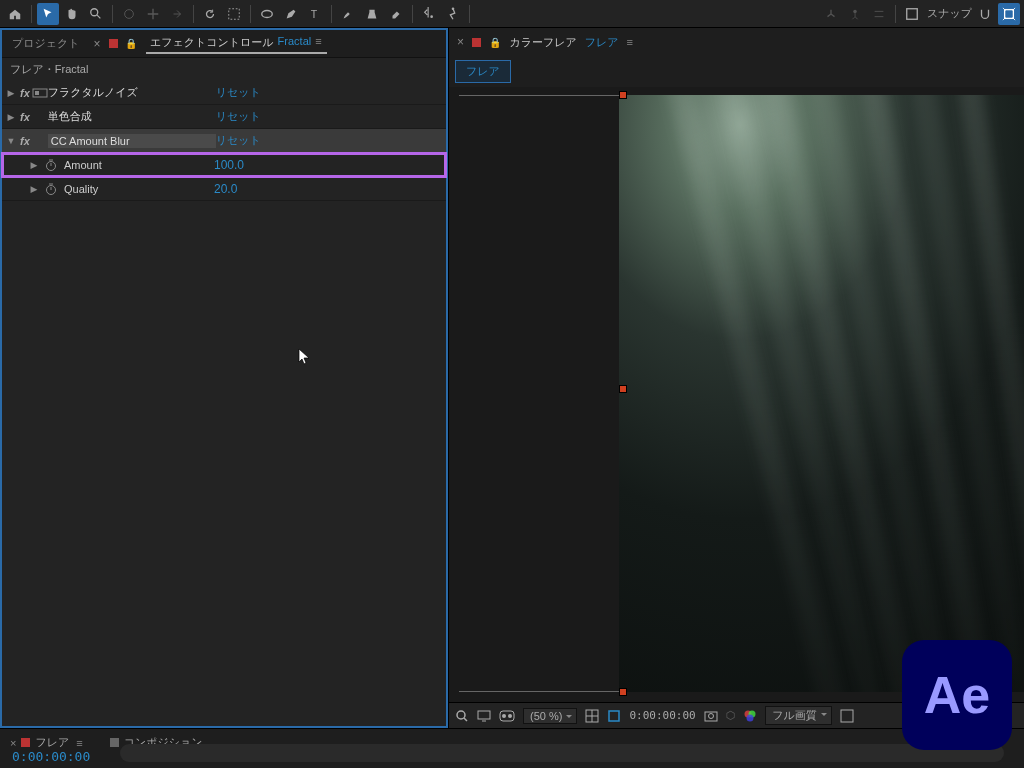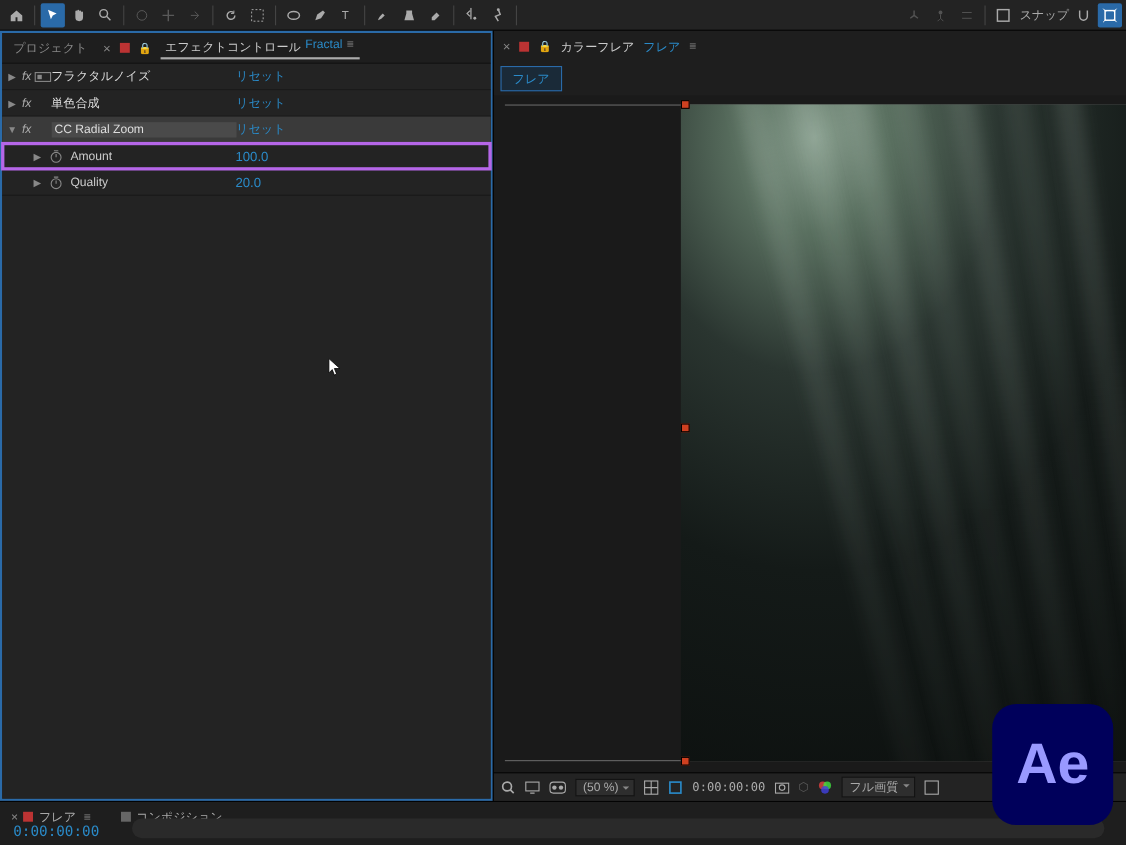--- a/index.html
+++ b/index.html
@@ -18,21 +18,21 @@
 .tab-close{color:#888;font-size:12px;margin-left:2px}
 .red-sq{width:9px;height:9px;background:#b33}
 .lock-ic{color:#888;font-size:10px}
 .link-txt{color:#2a8ac8}
 .tab-underline{border-bottom:2px solid #aaa}
 .breadcrumb{padding:4px 8px;color:#aaa;font-size:11px;background:#232323}
 .fx-list{flex:1;background:#232323;position:relative}
 .fx-row{display:flex;align-items:center;height:24px;border-bottom:1px solid #1a1a1a;padding:0 2px}
 .fx-row.selected{background:#3a3a3a}
 .tw{width:14px;text-align:center;color:#888;font-size:9px}
-.fx-badge{font-style:italic;font-weight:normal;color:#aaa;padding:0 2px;font-size:11px}
+.fx-badge{font-style:italic;font-weight:bold;color:#aaa;padding:0 2px;font-size:11px}
 .fx-icon{width:16px;height:14px;display:flex;align-items:center;justify-content:center;color:#888}
 .fx-name{flex:0 0 168px;color:#ddd;font-size:11px;padding-left:0}
 .fx-reset{color:#2a8ac8;font-size:11px}
 .prop-row{display:flex;align-items:center;height:24px;padding-left:28px;border-bottom:1px solid #1a1a1a}
 .stopwatch{width:14px;height:14px;margin-right:6px}
 .stopwatch svg{width:14px;height:14px;stroke:#888;fill:none}
 .prop-name{flex:0 0 150px;color:#ccc;font-size:11px}
 .prop-val{color:#2a8ac8;font-size:12px}
 .dropdown{background:#2e2e2e;border:1px solid #111;padding:2px 20px 2px 8px;color:#ddd;font-size:11px;position:relative;min-width:150px}
 .dropdown::after{content:"";position:absolute;right:6px;top:7px;border:4px solid transparent;border-top-color:#888}
@@ -214,20 +214,21 @@
         </div>
       <span class="tab-close">×</span>
       <span class="red-sq"></span>
       <span class="lock-ic">🔒</span>
       <div class="tab active tab-underline">
         <span>エフェクトコントロール</span>
         <span class="link-txt">Fractal</span>
         <span class="menu-ic">≡</span>
       </div>
     </div>
+    <div class="breadcrumb">フレア・Fractal</div>
 
     <div class="fx-list">
 
       <div class="fx-row">
         <span class="tw">▶</span>
         <span class="fx-badge">fx</span>
         <span class="fx-icon">
             <svg viewBox="0 0 16 14" width="16" height="14">
               <rect x="1" y="3" width="14" height="8" fill="none" stroke="#888"></rect>
               <rect x="3" y="5" width="4" height="4" fill="#888"></rect>
@@ -242,21 +243,21 @@
         <span class="fx-badge">fx</span>
         <span class="fx-icon"></span>
         <span class="fx-name">単色合成</span>
         <span class="fx-reset">リセット</span>
       </div>
 
       <div class="fx-row selected">
         <span class="tw">▼</span>
         <span class="fx-badge">fx</span>
         <span class="fx-icon"></span>
-        <span class="fx-name" style="background:#4a4a4a;padding:1px 3px">CC Radial Zoom</span>
+        <span class="fx-name" style="background:#4a4a4a;padding:1px 3px">CC Amount Blur</span>
         <span class="fx-reset">リセット</span>
       </div>
 
       <div style="outline:3px solid #b566e8;outline-offset:-2px">
         <div class="prop-row">
           <span class="sub-tw">▶</span>
           <span class="stopwatch"><svg viewBox="0 0 14 14">
                 <circle cx="7" cy="8" r="4.5"></circle>
                 <path d="M7 8V5M5 2h4"></path>
               </svg></span>

